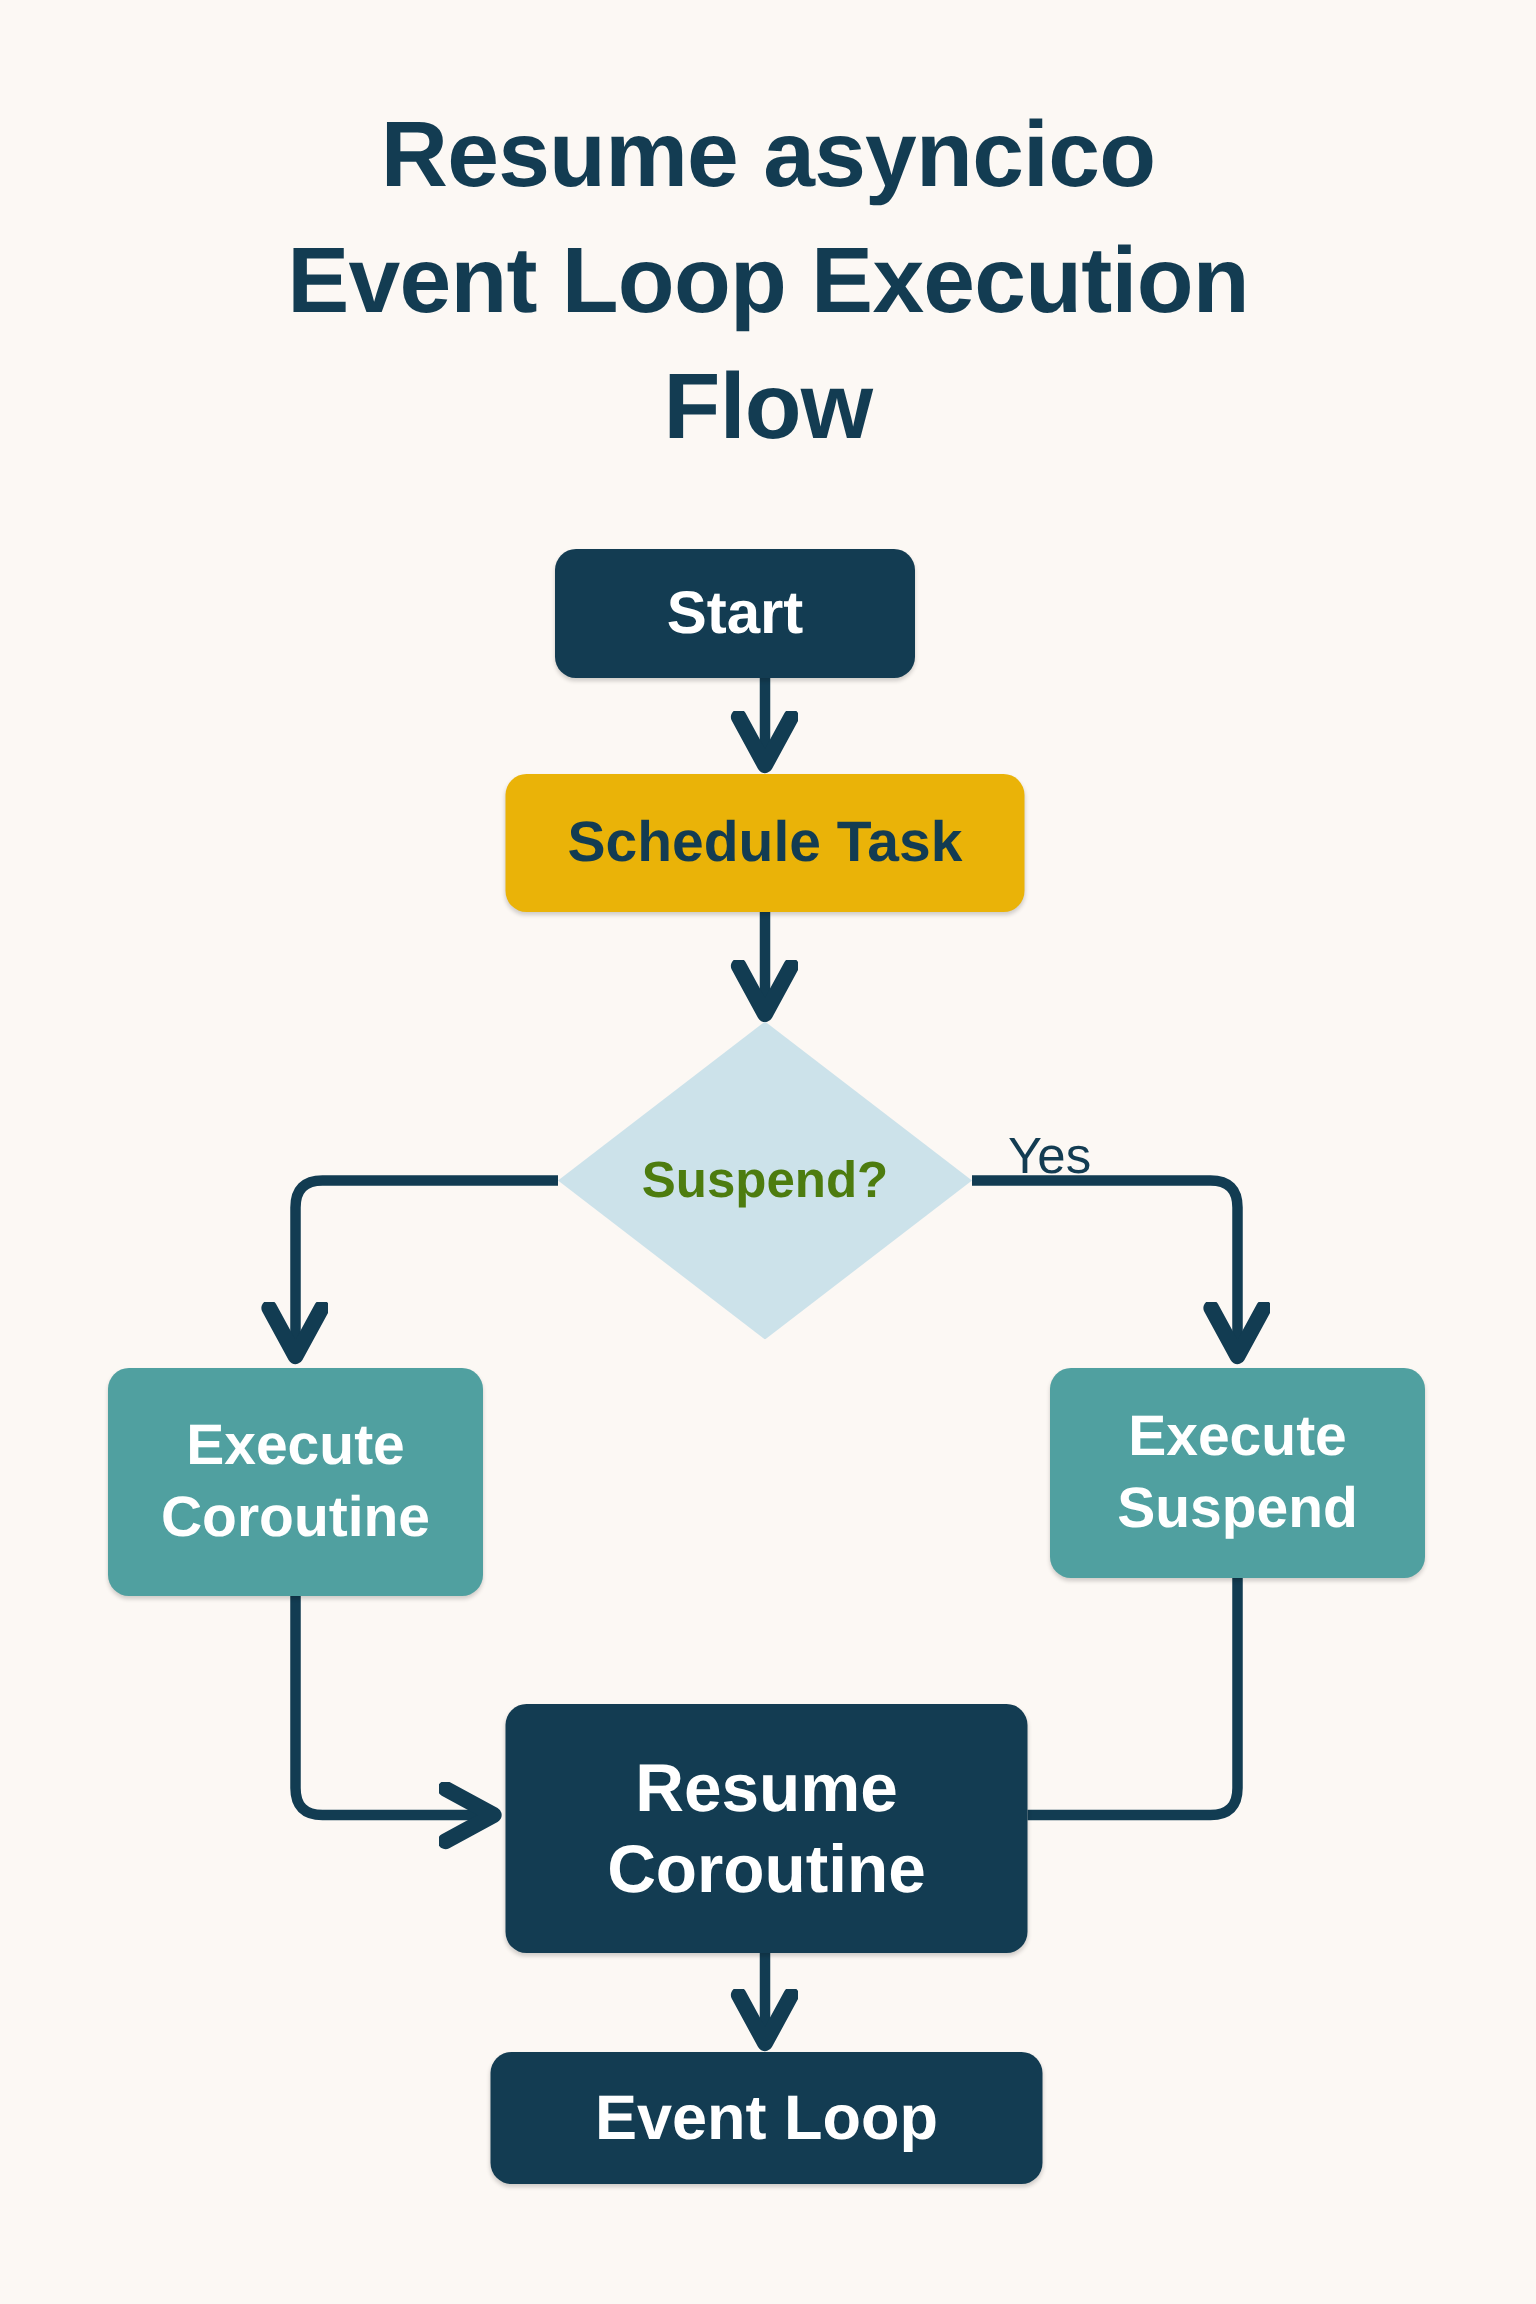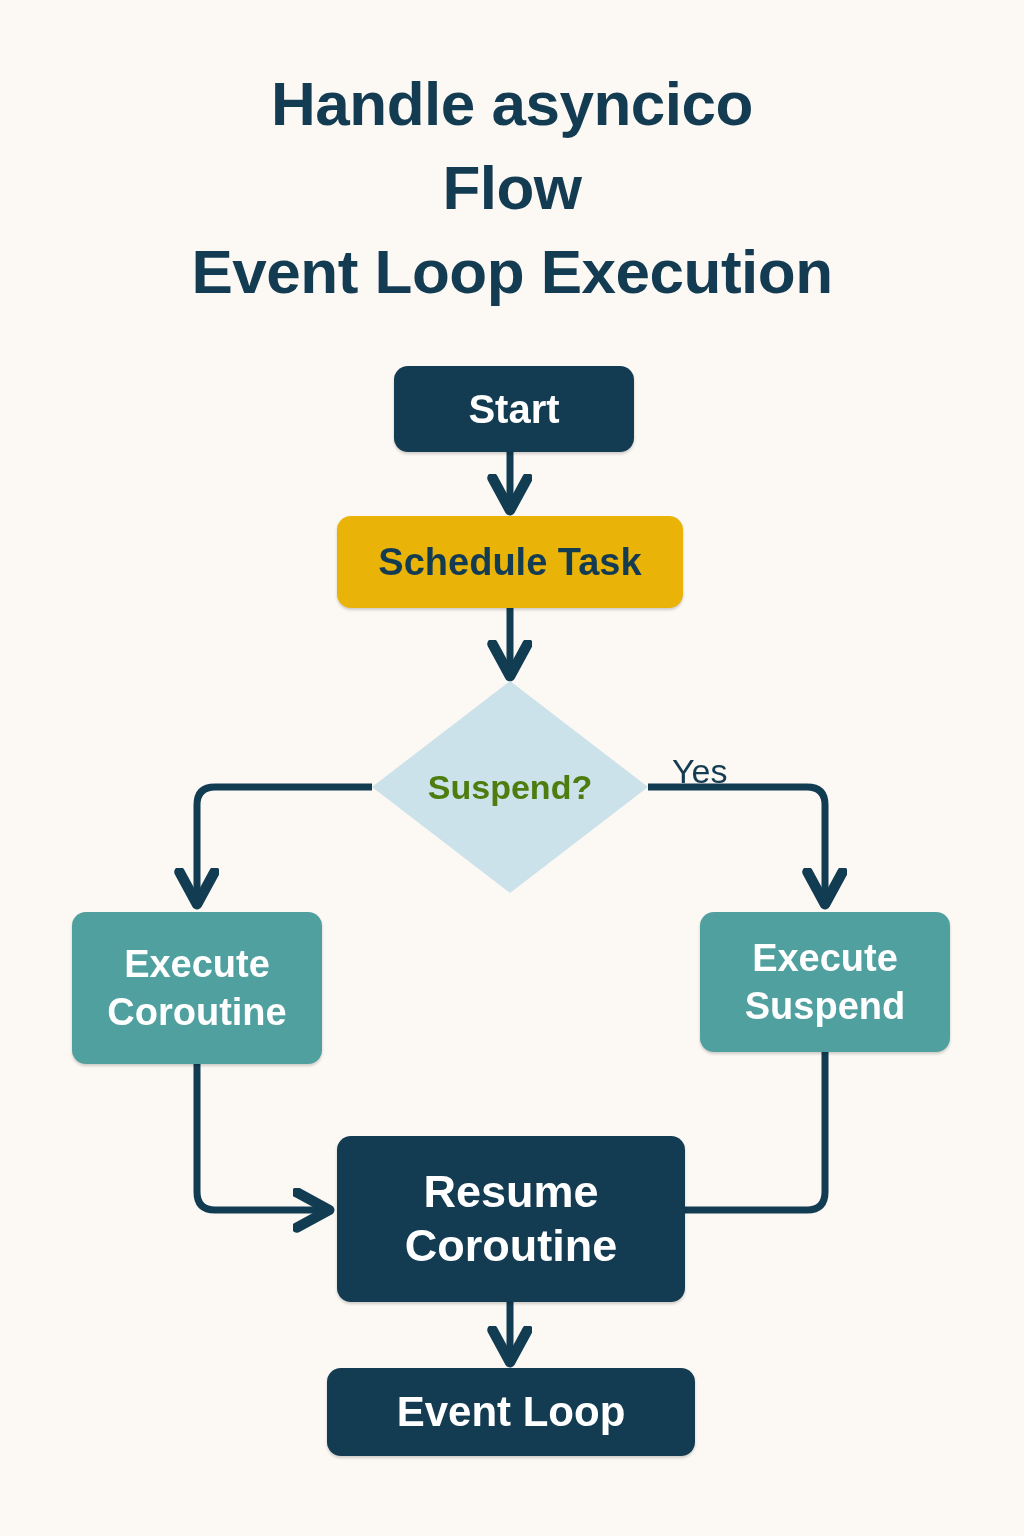--- a/index.html
+++ b/index.html
@@ -58,21 +58,21 @@
     z-index: 3;
   }
   .node-label { display: block; width: 100%; }
 
   .node.dark  { background: #133C52; color: #FFFFFF; }
   .node.light { background: #eab308; color: #133C52; }
   .node.teal  { background: #50A0A0; color: #FFFFFF; }
 
   
   #node-start {
-    left: 394px; top: 366px; width: 240px; height: 86px;
+    left: 370px; top: 366px; width: 240px; height: 86px;
     font-size: 40px;
   }
   #node-schedule {
     left: 337px; top: 516px; width: 346px; height: 92px;
     font-size: 38px;
   }
   #node-execute {
     left: 72px; top: 912px; width: 250px; height: 152px;
     font-size: 38px; line-height: 48px;
   }
@@ -125,23 +125,23 @@
     white-space: nowrap;
   }
   #label-yes { left: 672px; top: 752px; }
 </style>
 </head>
 <body>
 
 <div id="canvas">
 
   <div class="title">
-    <span class="line">Handle asyncico</span>
+    <span class="line">Resume asyncico</span>
+    <span class="line">Event Loop Execution</span>
     <span class="line">Flow</span>
-    <span class="line">Event Loop Execution</span>
   </div>
 
   <svg id="edges" viewBox="0 0 1024 1536">
     <defs>
       <marker id="arrowhead" markerWidth="7" markerHeight="7" refX="4.6" refY="3.1" orient="auto" markerUnits="strokeWidth">
         <path d="M0.6,0.6 L5.2,3.1 L0.6,5.6" fill="none" stroke="#123C52" stroke-width="1.5" stroke-linecap="round" stroke-linejoin="round"></path>
       </marker>
     </defs>
 
     <g fill="none" stroke="#123C52" stroke-width="7" stroke-linecap="butt" stroke-linejoin="round">

